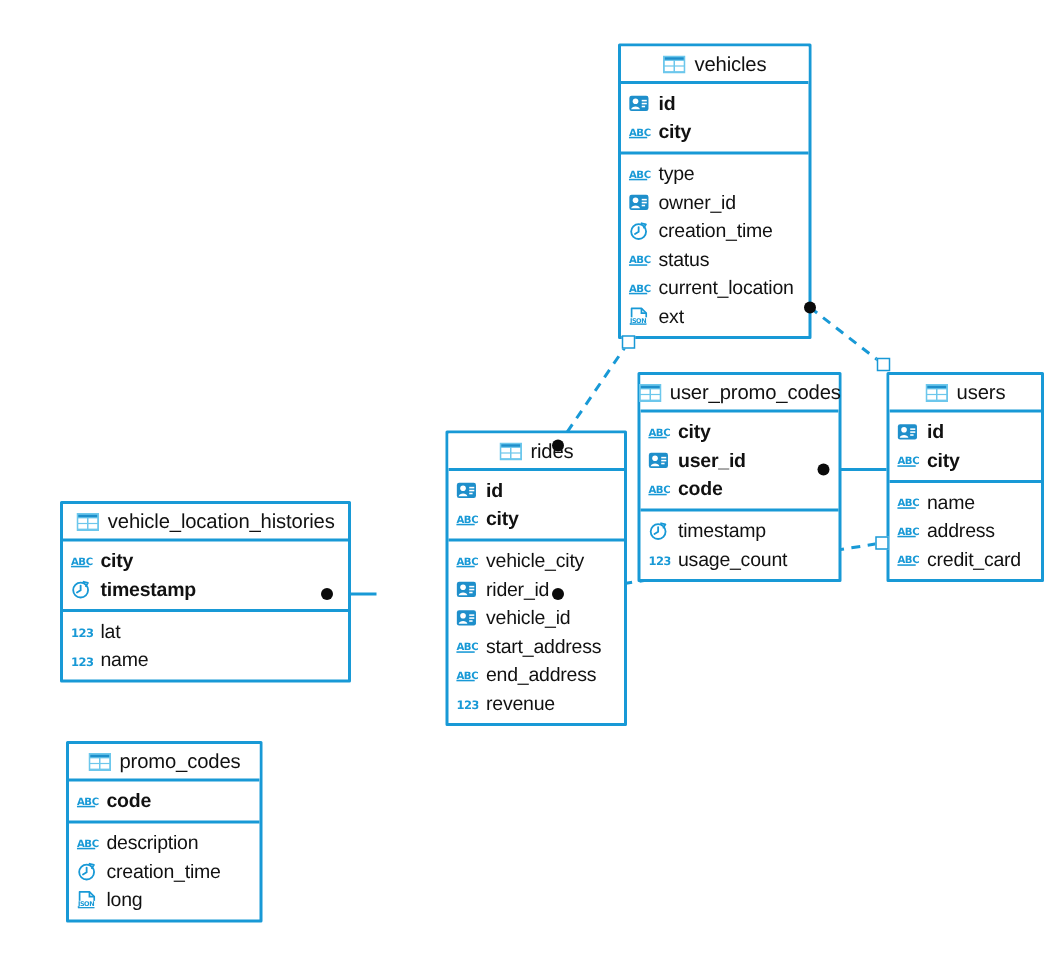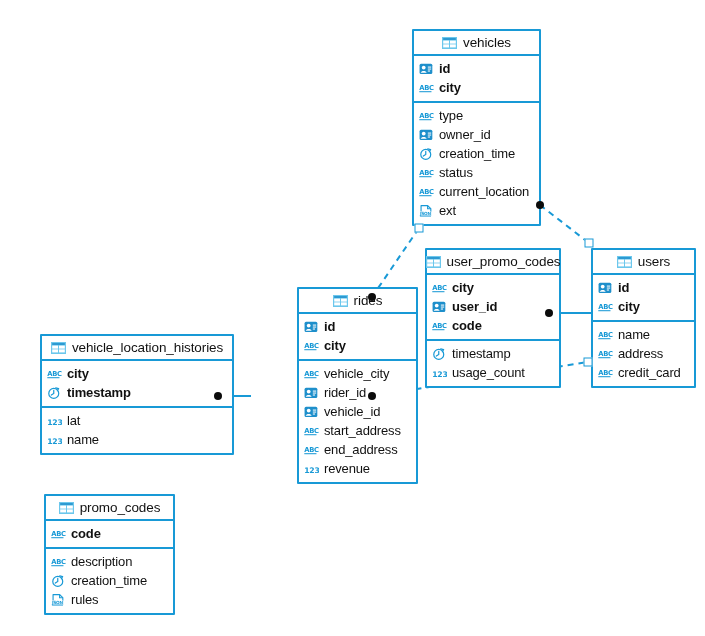--- a/index.html
+++ b/index.html
@@ -554,21 +554,21 @@
         <div class="field">
     <span class="ficon-wrap">
             <svg viewBox="0 0 16 14" class="ficon">
               <path d="M2.2 1.2 H9.2 L12.6 4.5 V11.4 H2.2 Z" fill="none" stroke="#1899D6" stroke-width="1.2" stroke-linejoin="round"></path>
               <path d="M9.2 1.2 V4.6 H12.6" fill="none" stroke="#1899D6" stroke-width="1.2"></path>
               <rect x="1" y="7.6" width="12.6" height="4.4" fill="#ffffff"></rect>
               <text x="1" y="11.5" fill="#1899D6" font-size="4.6" font-family="&quot;DejaVu Sans&quot;, sans-serif" font-weight="bold" letter-spacing="-0.3">JSON</text>
               <rect x="1" y="12" width="11.8" height="0.9" fill="#1899D6"></rect>
             </svg>
           </span>
-    <span class="field-label">rules</span>
+    <span class="field-label">long</span>
   </div>
       </div>
     </div>
     <div class="dot" style="left: 372px; top: 297px; background: rgb(11, 11, 11);"></div>
     <div class="sq" style="left: 419px; top: 228px; border-color: rgb(24, 153, 214);"></div>
     <div class="dot" style="left: 540px; top: 205px; background: rgb(11, 11, 11);"></div>
     <div class="sq" style="left: 589px; top: 243px; border-color: rgb(24, 153, 214);"></div>
     <div class="dot" style="left: 549px; top: 313px; background: rgb(11, 11, 11);"></div>
     <div class="dot" style="left: 372px; top: 396px; background: rgb(11, 11, 11);"></div>
     <div class="sq" style="left: 588px; top: 362px; border-color: rgb(24, 153, 214);"></div>

